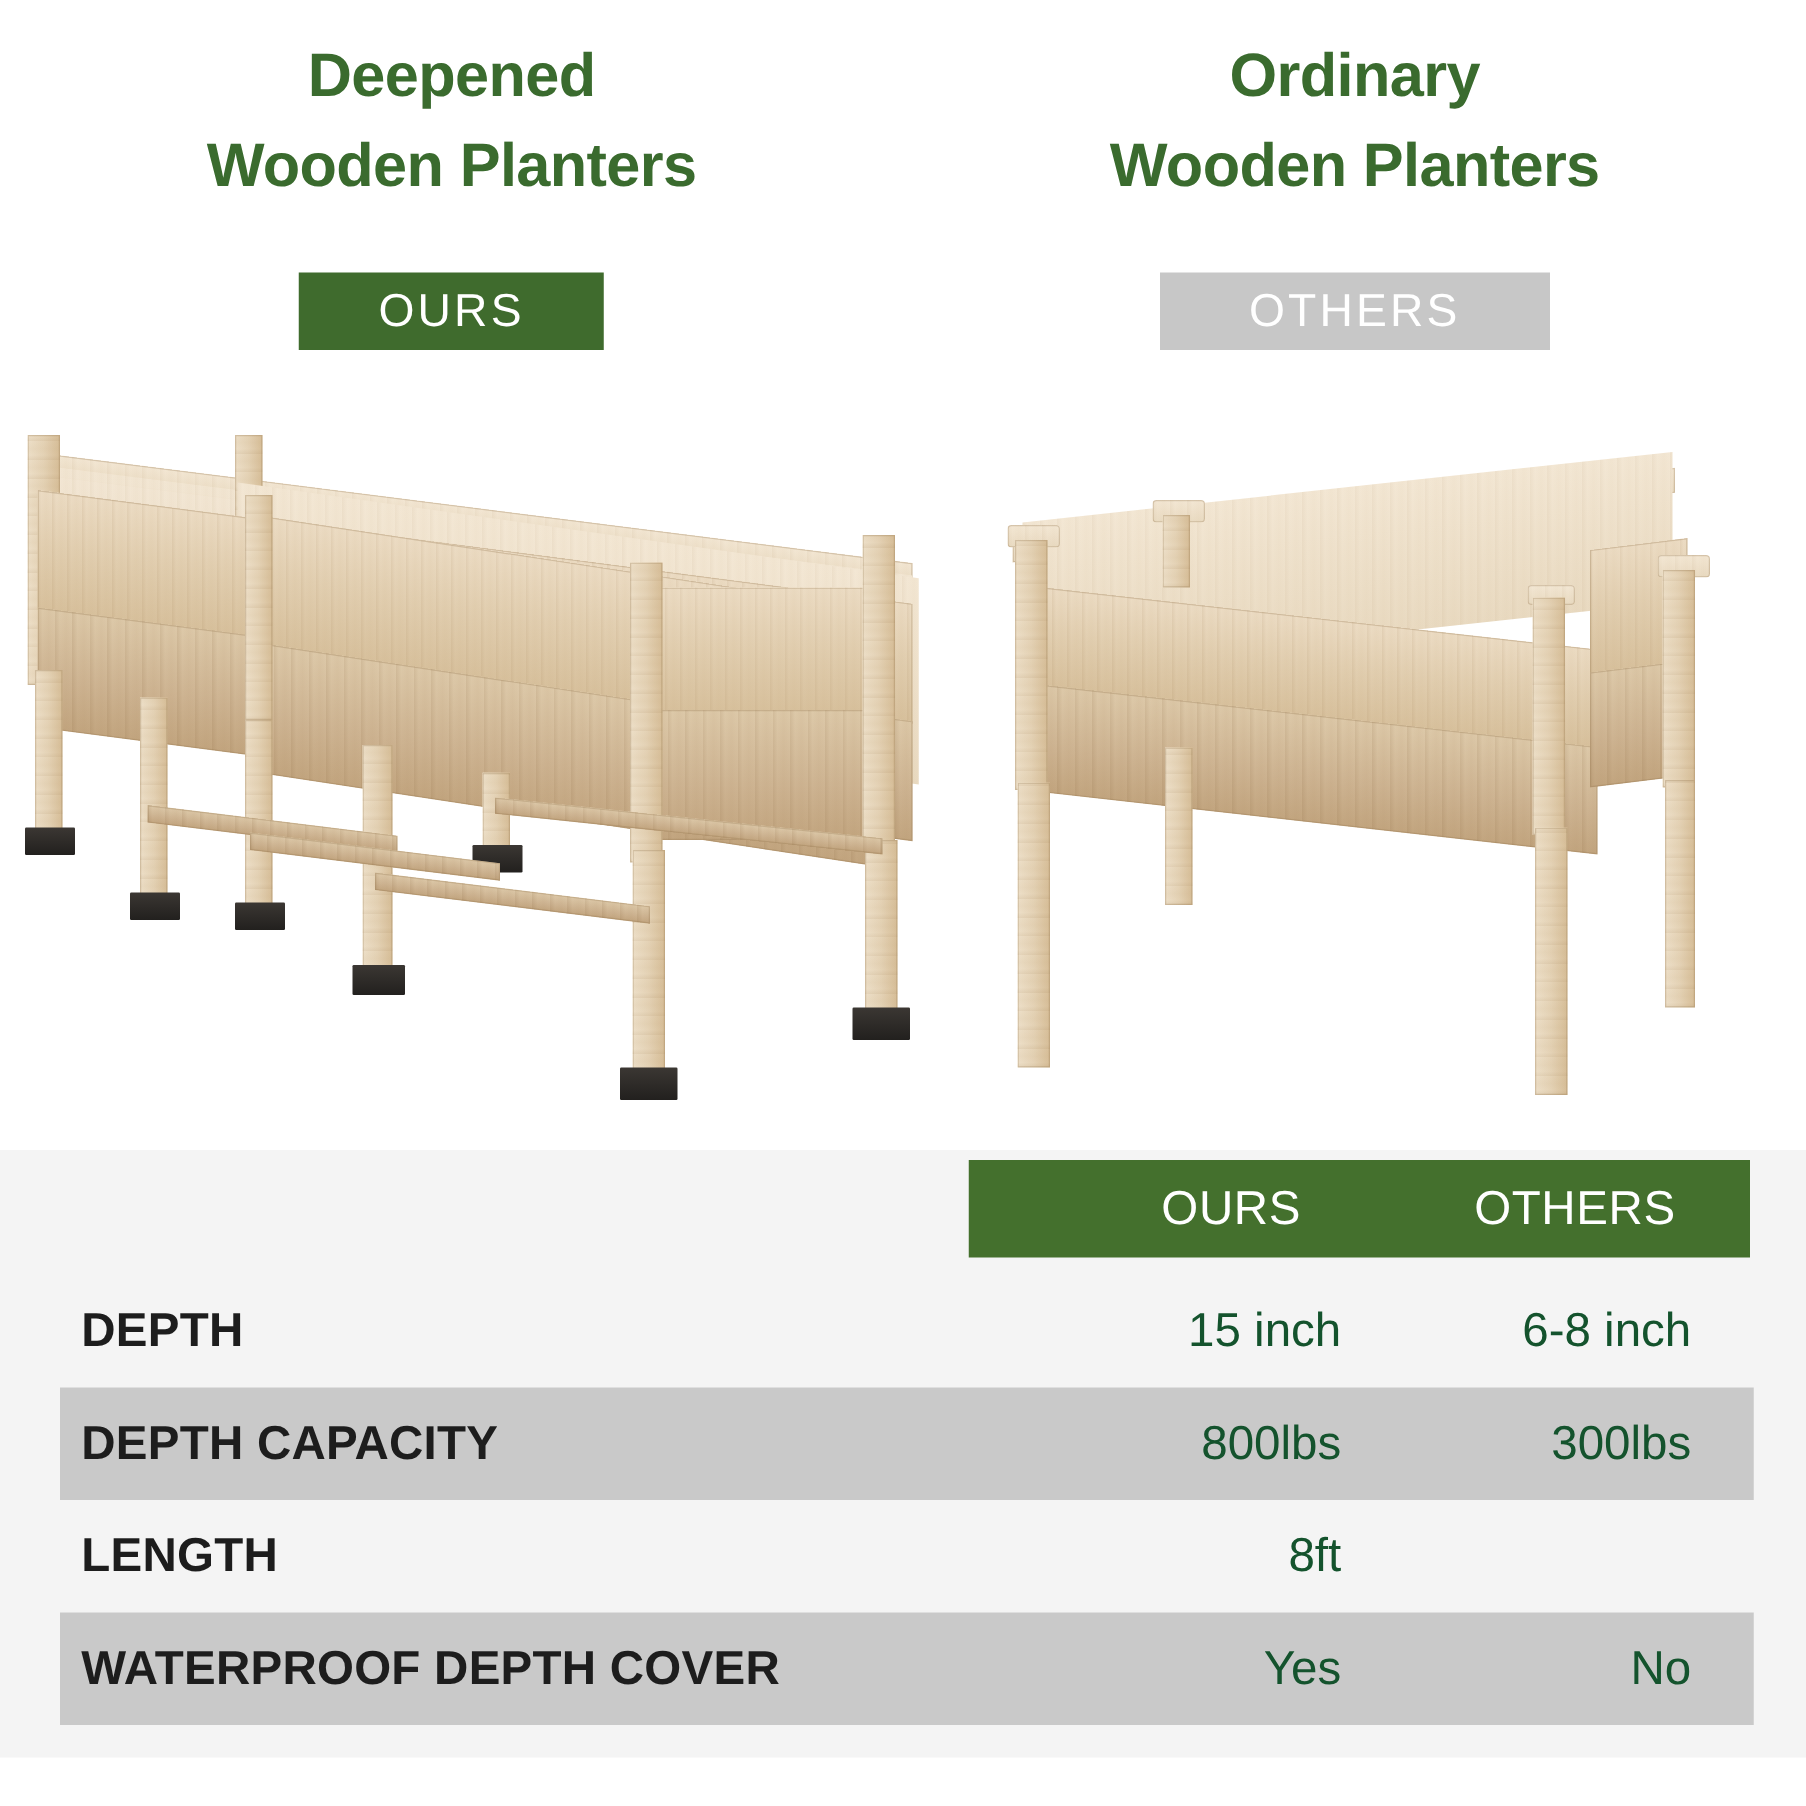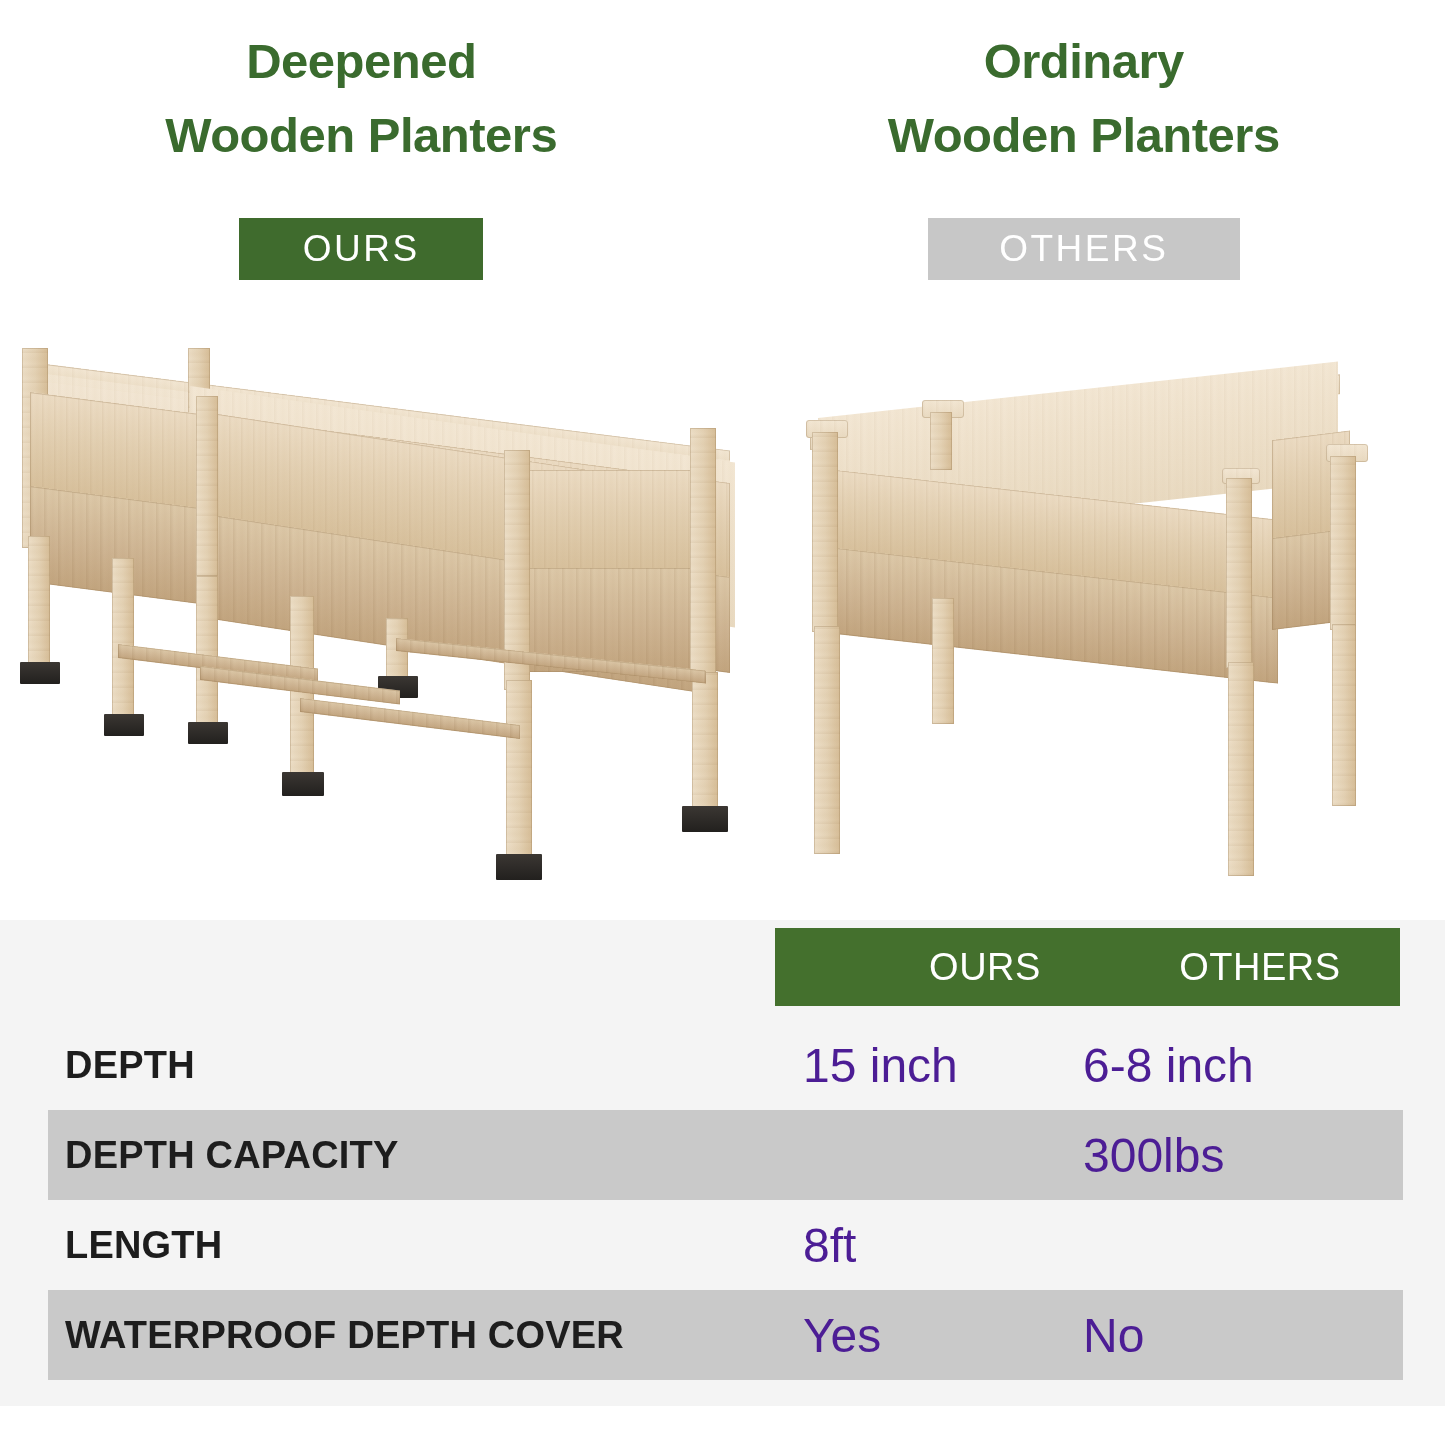--- a/index.html
+++ b/index.html
@@ -21,23 +21,22 @@
 
   
   .headings {
     position: absolute;
     top: 32px; left: 0; width: 1445px; height: 130px;
     display: flex;
   }
   .heading-col {
     flex: 1 1 50%;
     display: flex; flex-direction: column;
-    align-items: center; justify-content: flex-start;
+    align-items: center; justify-content: space-between;
     text-align: center;
-    gap: 16px;
   }
   .heading-line {
     color: #3a6b2e;
     font-weight: bold;
     font-size: 49px;
     line-height: 58px;
     letter-spacing: -0.5px;
     white-space: nowrap;
   }
 
@@ -161,23 +160,23 @@
     position: absolute;
     left: 17px;
     font-size: 38px;
     font-weight: bold;
     color: #1d1d1d;
     letter-spacing: 0.2px;
     white-space: nowrap;
   }
   .cell {
     position: absolute;
-    font-size: 48px;
-    color: #4c1d95;
-    text-align: left;
+    font-size: 38px;
+    color: #14532d;
+    text-align: right;
     white-space: nowrap;
   }
   .cell-ours   { left: 755px; width: 270px; }
   .cell-others { left: 1035px; width: 270px; }
 </style>
 </head>
 <body>
 
 <div id="page">
 
@@ -315,20 +314,21 @@
     <div class="rows">
 
       <div class="row odd">
         <div class="row-label">DEPTH</div>
         <div class="cell cell-ours">15 inch</div>
         <div class="cell cell-others">6-8 inch</div>
       </div>
 
       <div class="row even">
         <div class="row-label">DEPTH CAPACITY</div>
+        <div class="cell cell-ours">800lbs</div>
         <div class="cell cell-others">300lbs</div>
       </div>
 
       <div class="row odd">
         <div class="row-label">LENGTH</div>
         <div class="cell cell-ours">8ft</div>
       </div>
 
       <div class="row even">
         <div class="row-label">WATERPROOF DEPTH COVER</div>

